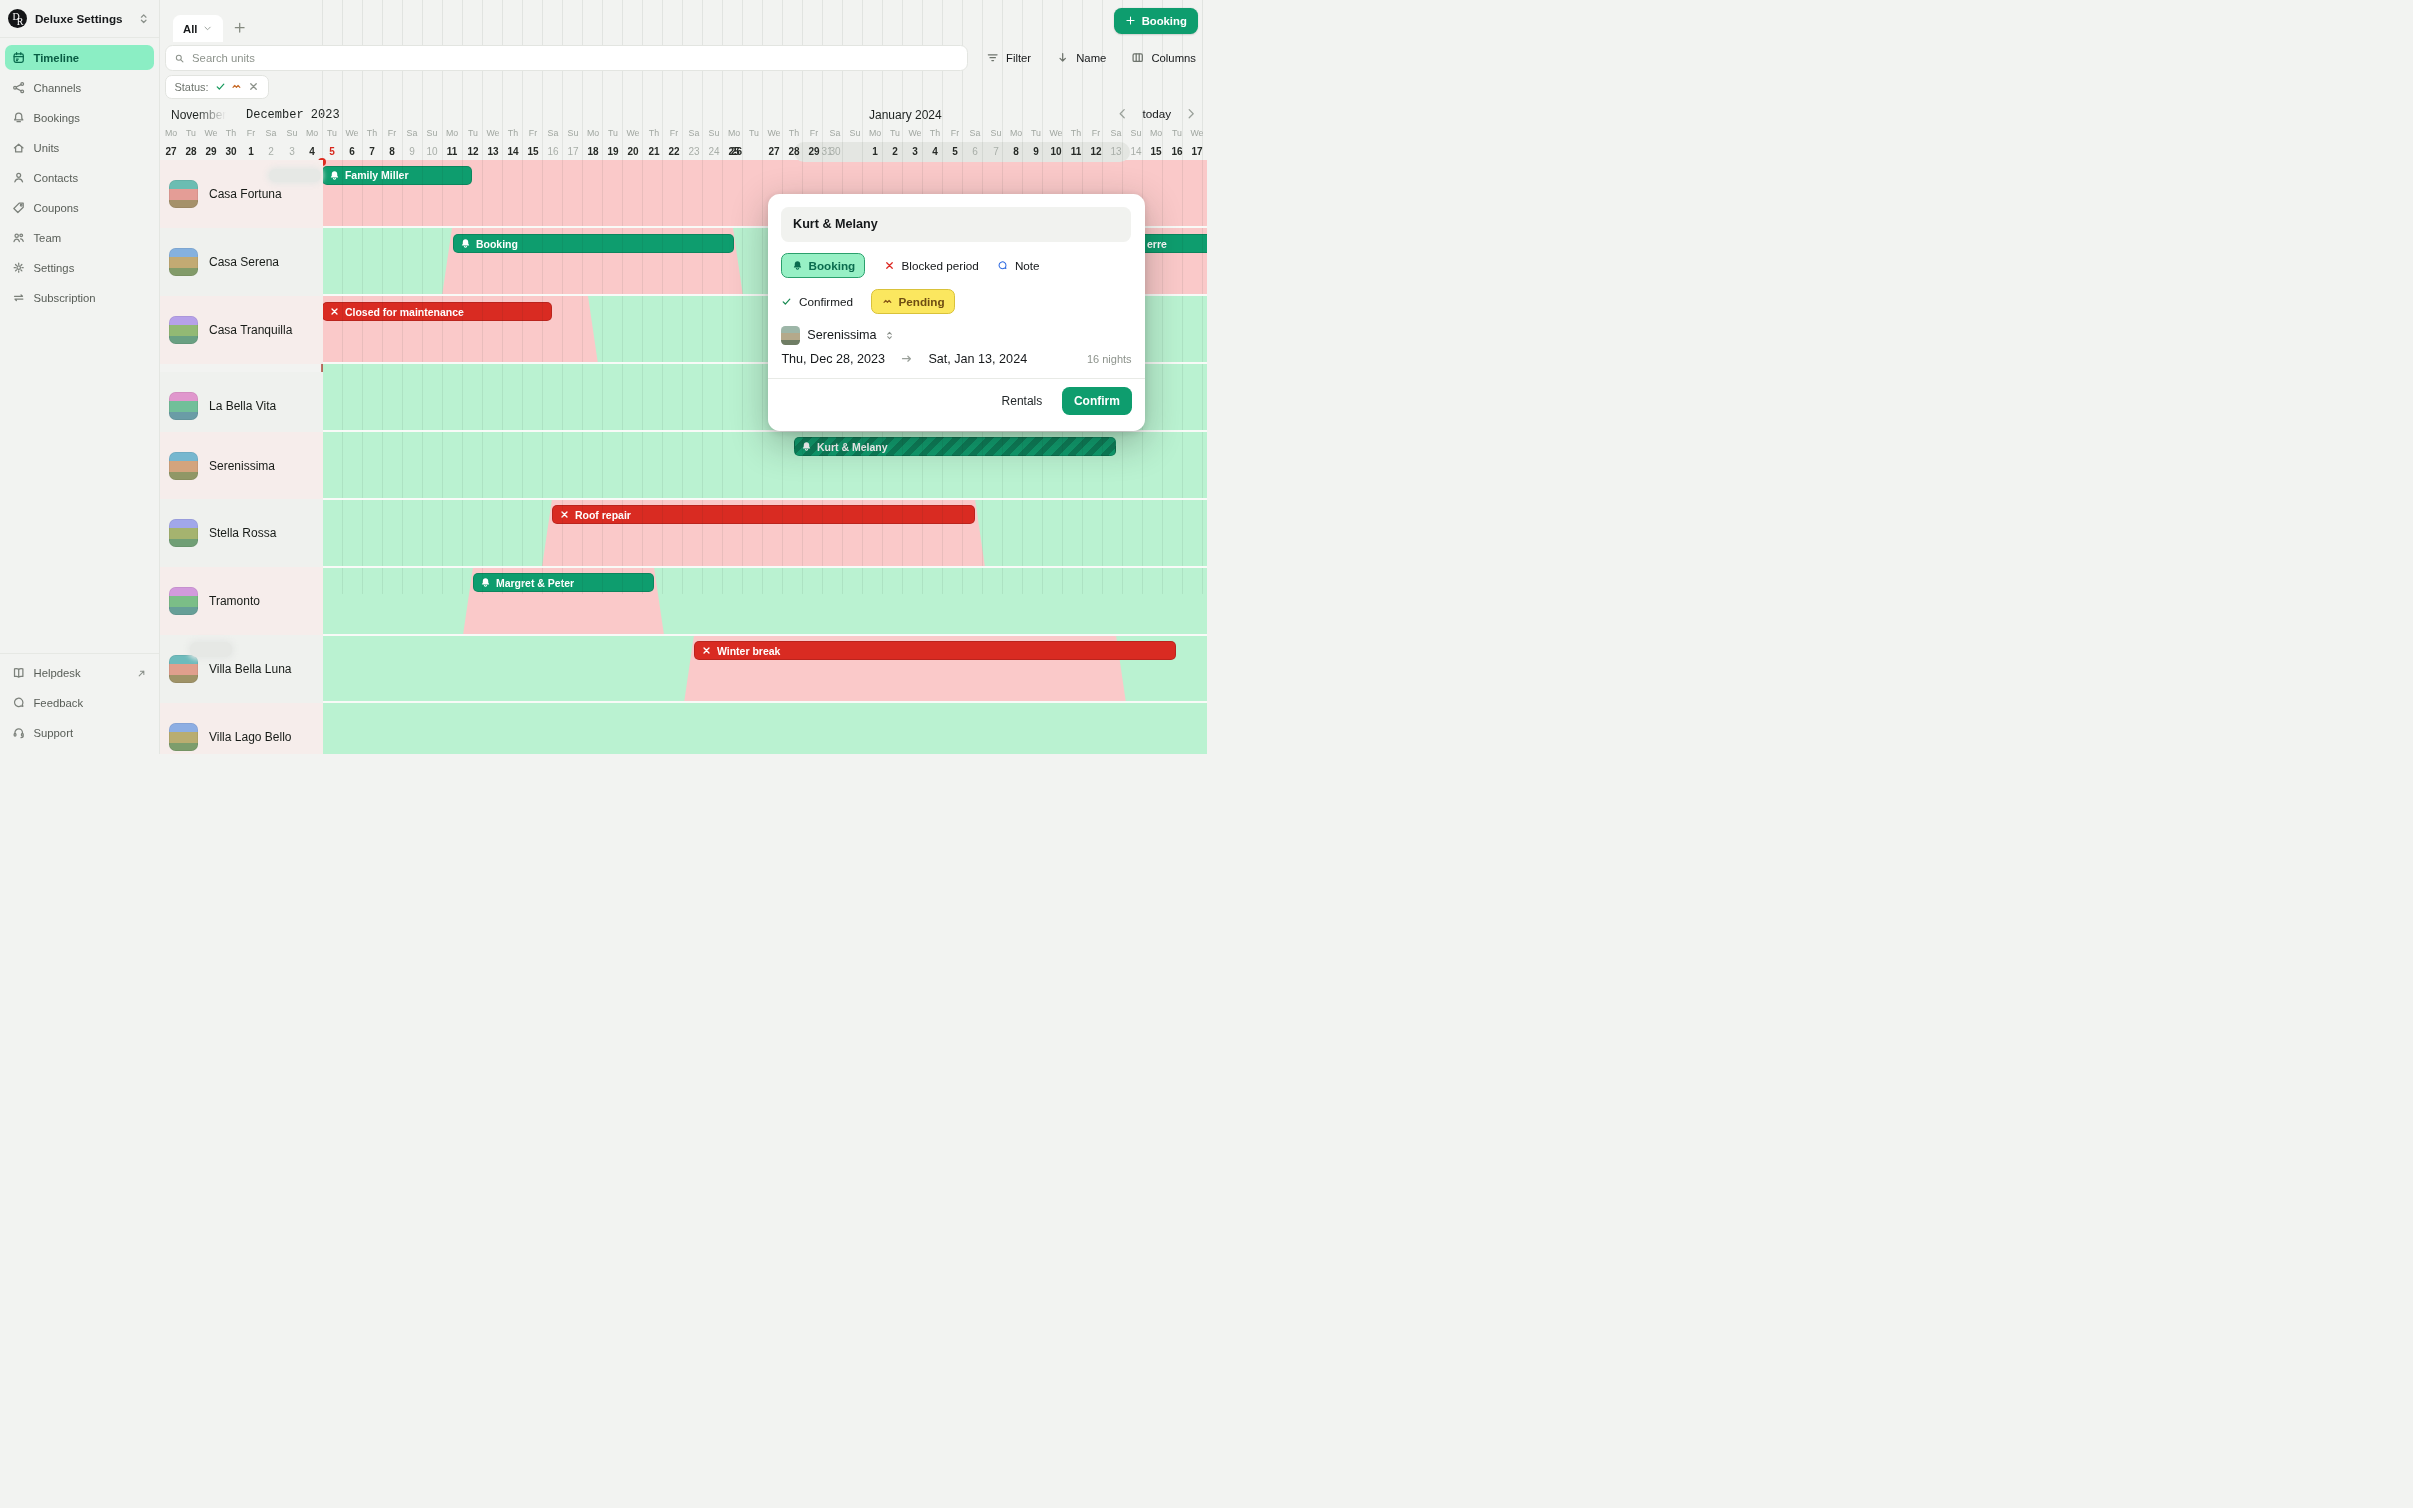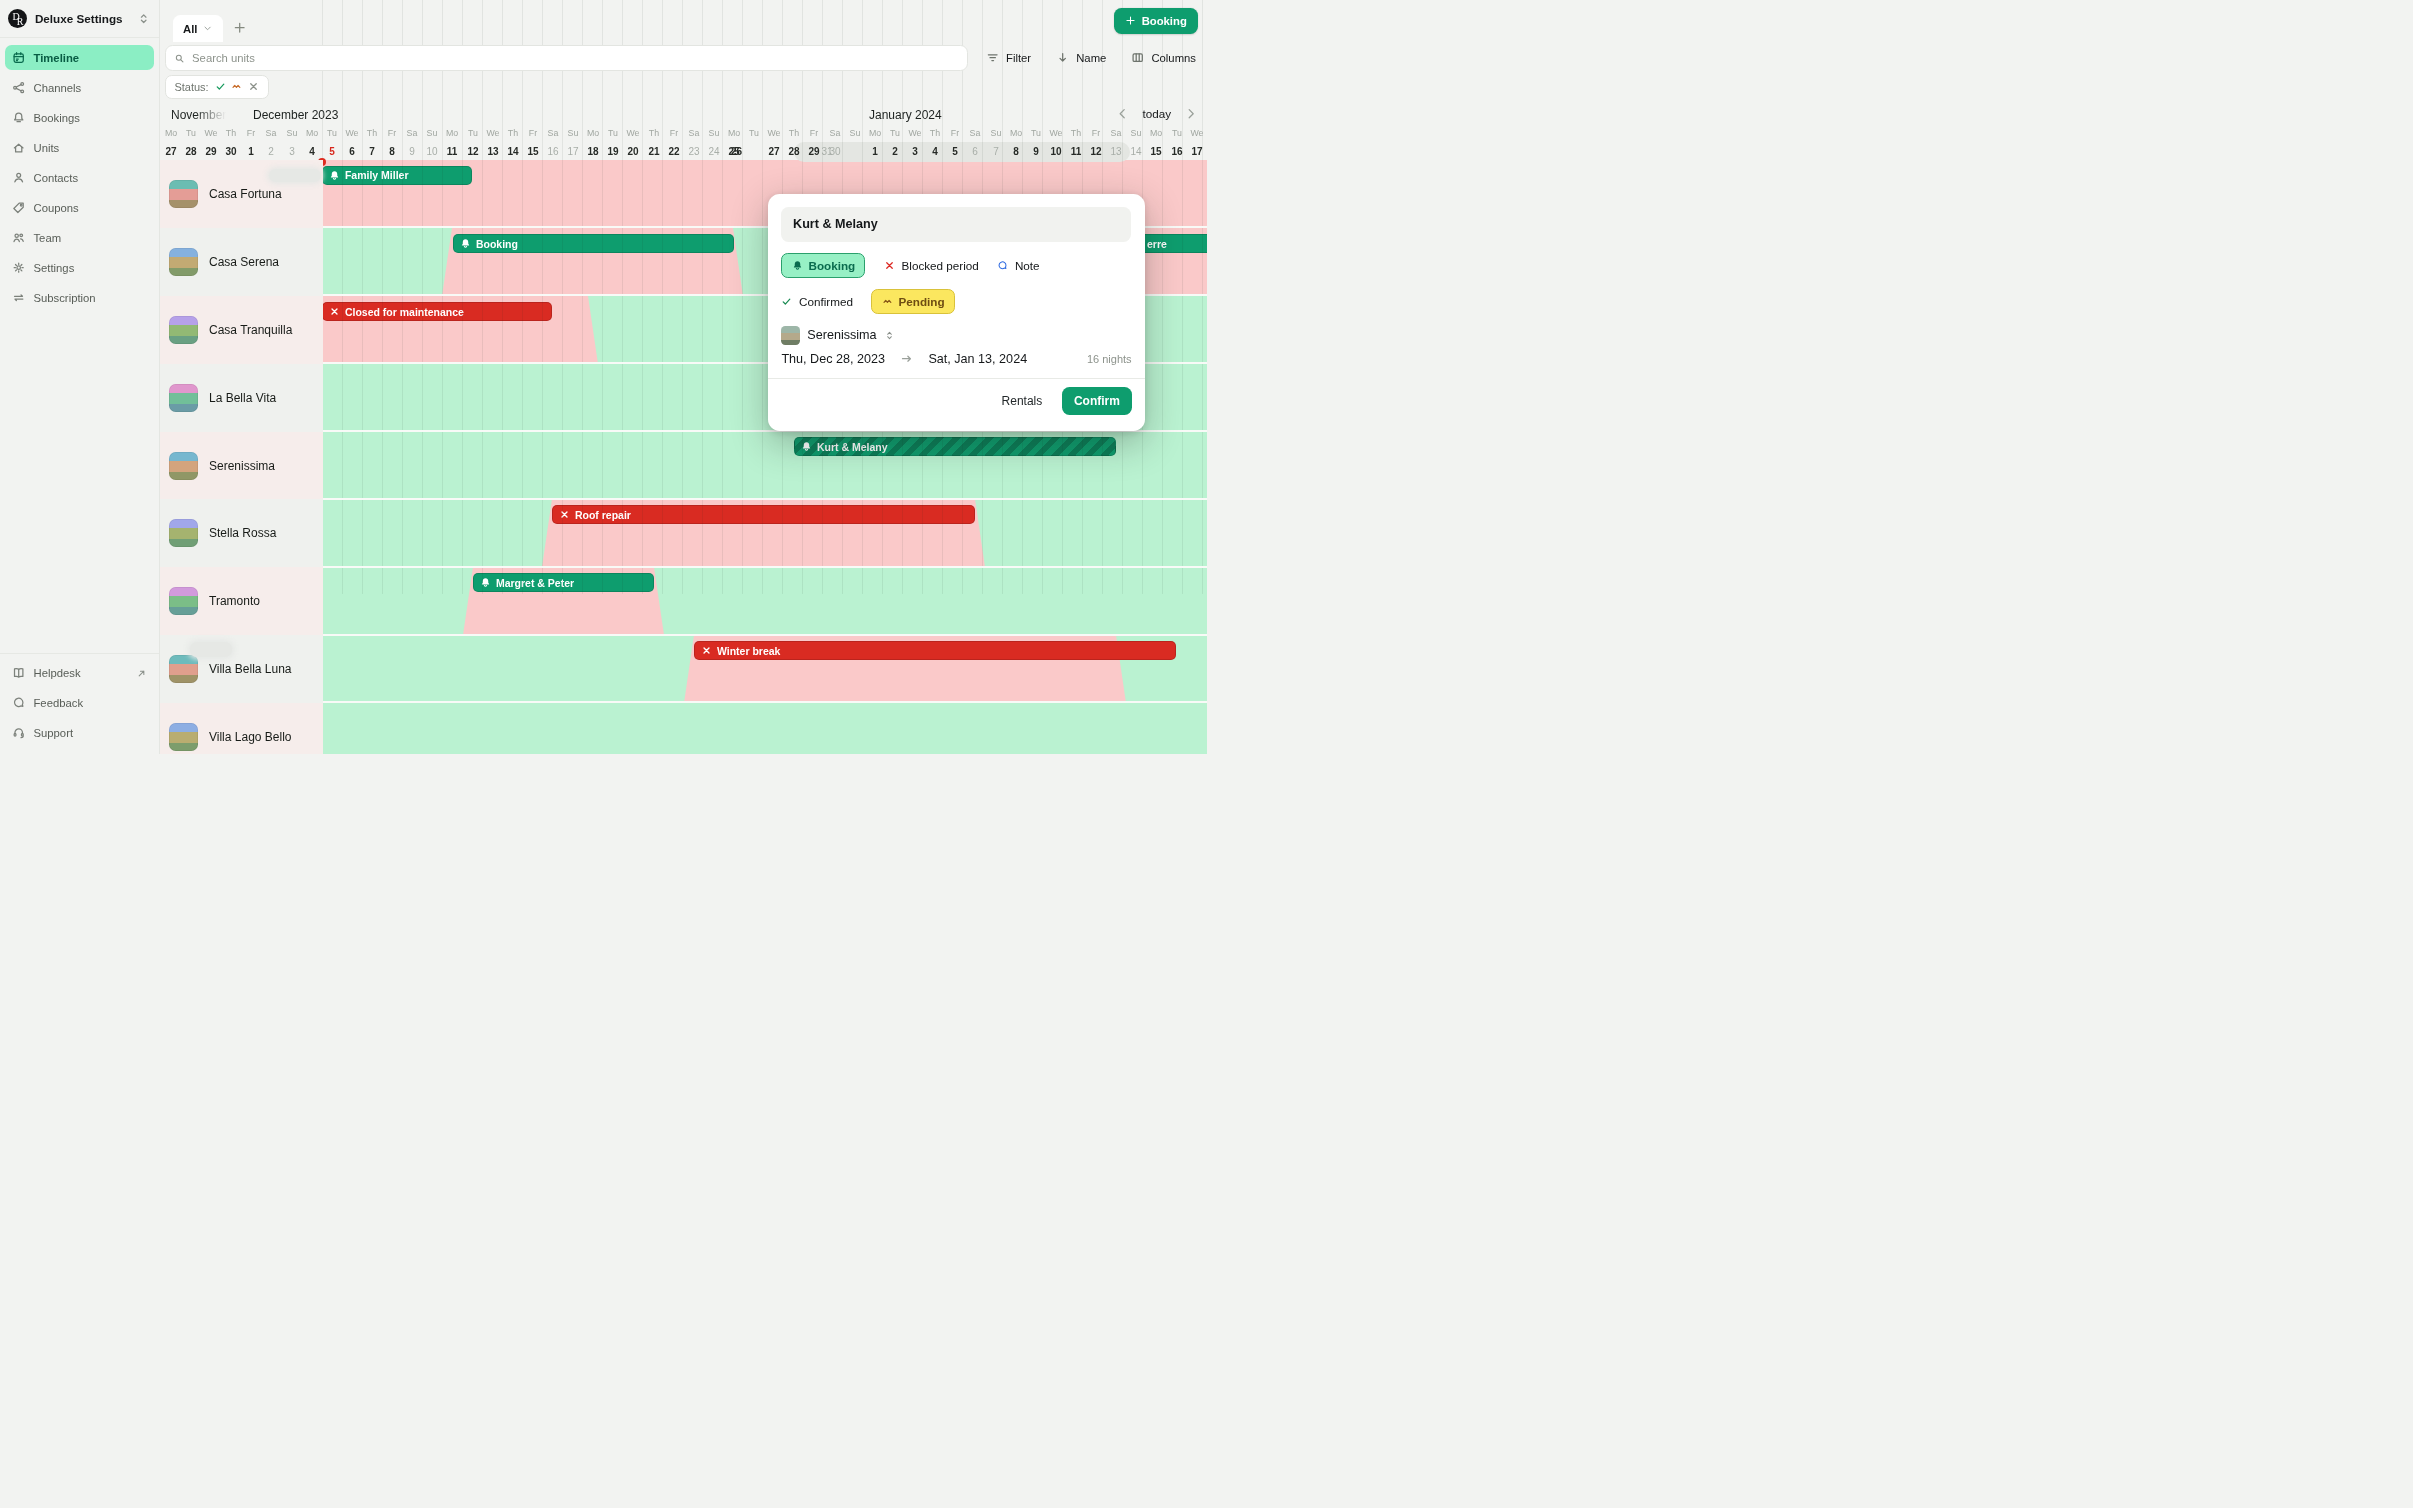--- a/index.html
+++ b/index.html
@@ -336,21 +336,21 @@
     </span>
   <span class="x icn sm">
       <svg viewBox="0 0 16 16" fill="none" stroke="currentColor" stroke-width="1.5" stroke-linecap="round" stroke-linejoin="round">
         <path d="m4 4 8 8M12 4l-8 8" stroke-width="1.8"></path>
       </svg>
     </span>
 </div>
 
 <div id="months">
     <span class="month-label fade" style="left: 171px;">November</span>
-    <span class="month-label" style="left: 253px;">December 2023</span>
+    <span class="month-label" style="left: 246px; font-family: Liberation Mono, monospace;">December 2023</span>
     <span class="month-label" style="left: 869px;">January 2024</span>
   </div>
 <div id="tl-nav">
   <span class="chev icn">
       <svg viewBox="0 0 16 16" fill="none" stroke="currentColor" stroke-width="1.5" stroke-linecap="round" stroke-linejoin="round">
         <path d="M9.8 3.2 5 8l4.8 4.8"></path>
       </svg>
     </span>
   <span class="today-lbl">today</span>
   <span class="chev icn">
@@ -636,21 +636,21 @@
   </div>
 <div class="skel" style="left: 269px; top: 169px; width: 52px; height: 12.6px; z-index: 9;"></div>
 <div class="pcell grey" style="top: 228px; height: 68px; z-index: 8;">
     <div class="uphoto" style="filter: hue-rotate(7deg);"></div>
     <div class="uname">Casa Serena</div>
   </div>
 <div class="pcell pink" style="top: 296px; height: 68px; z-index: 8;">
     <div class="uphoto" style="filter: hue-rotate(54deg);"></div>
     <div class="uname">Casa Tranquilla</div>
   </div>
-<div class="pcell grey" style="top: 364px; height: 68px; z-index: 8; text-align: center;">
+<div class="pcell grey" style="top: 372px; height: 68px; z-index: 8; text-align: center;">
     <div class="uphoto" style="filter: hue-rotate(101deg);"></div>
     <div class="uname">La Bella Vita</div>
   </div>
 <div class="pcell pink" style="top: 432px; height: 68px; z-index: 8;">
     <div class="uphoto" style="filter: hue-rotate(-12deg);"></div>
     <div class="uname">Serenissima</div>
   </div>
 <div class="pcell grey" style="top: 499px; height: 68px; z-index: 8;">
     <div class="uphoto" style="filter: hue-rotate(35deg);"></div>
     <div class="uname">Stella Rossa</div>

